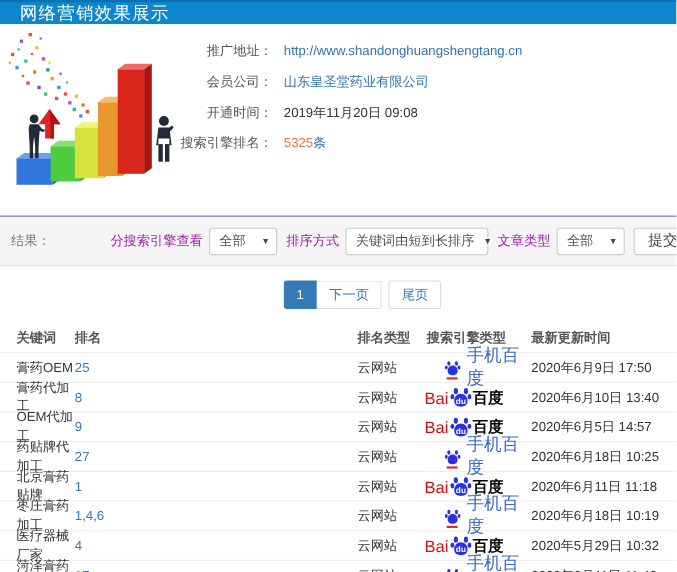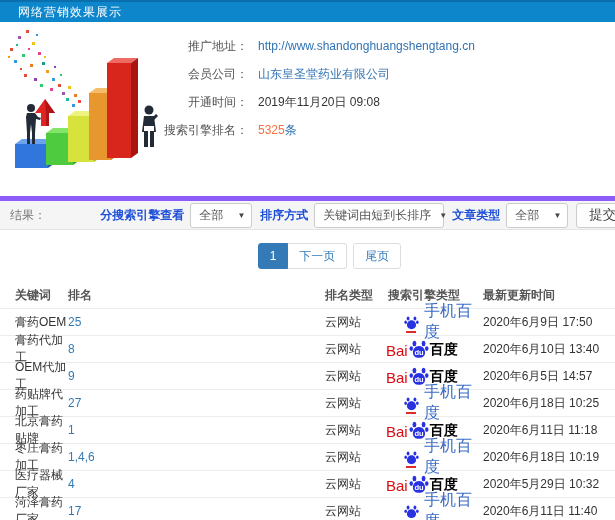--- a/index.html
+++ b/index.html
@@ -3,39 +3,39 @@
 <meta charset="utf-8">
 <style>
   * { margin:0; padding:0; box-sizing:border-box; }
   html,body { width:615px; height:520px; overflow:hidden; background:#fff;
     font-family:"Liberation Sans","DejaVu Sans",sans-serif; font-size:12px; color:#333; }
   .page { position:relative; width:615px; height:520px; }
 
   
   .banner { height:22px; background:#0e86cc; border-top:2px solid #0b6fae;
     display:flex; align-items:center; padding-left:18px; }
-  .banner-title { color:#fff; font-size:12px; letter-spacing:1px; }
+  .banner-title { color:#fff; font-size:16px; letter-spacing:1px; }
 
   
   .info-section { position:relative; height:174px; background:#fff; }
   .chart-art { position:absolute; left:2px; top:4px; width:182px; height:150px; }
   .info-rows { position:absolute; left:160px; top:10px; }
   .info-row { display:flex; height:28px; align-items:center; }
   .info-label { display:inline-block; width:88px; text-align:right; color:#555; }
   .info-value { margin-left:10px; }
   .link { color:#3173b4; cursor:pointer; text-decoration:none; }
   .orange { color:#f86f42; }
 
   
-  .filter-bar { position:relative; height:34px; background:#f5f5f5;
-    border-top:5px solid #8b5cf6; border-bottom:1px solid #e4e4e4;
+  .filter-bar { position:relative; height:46px; background:#f5f5f5;
+    border-top:1px solid #8b5cf6; border-bottom:1px solid #e4e4e4;
     display:flex; align-items:center; overflow:hidden; }
   .result-label { position:absolute; left:10px; color:#777; }
   .filter-controls { display:flex; align-items:center; margin-left:auto; margin-right:-14px; }
-  .filter-label { font-weight:bold; color:#1d4ed8; margin:0 6px 0 8px; white-space:nowrap; }
+  .filter-label { font-weight:normal; color:#a21caf; margin:0 6px 0 8px; white-space:nowrap; }
   .fselect { display:inline-flex; align-items:center; justify-content:space-between;
     height:25px; background:#fff; border:1px solid #ccc; border-radius:3px;
     padding:0 6px 0 8px; color:#555; cursor:pointer; white-space:nowrap; }
   .fselect .caret { font-size:8px; color:#444; margin-left:8px; }
   .sel-engine { width:62px; }
   .sel-sort  { width:130px; }
   .sel-article { width:62px; }
   .submit-btn { height:25px; margin-left:8px; padding:0 12px; background:#fdfdfd;
     border:1px solid #ccc; border-radius:3px; color:#444; cursor:pointer; white-space:nowrap; }
 

